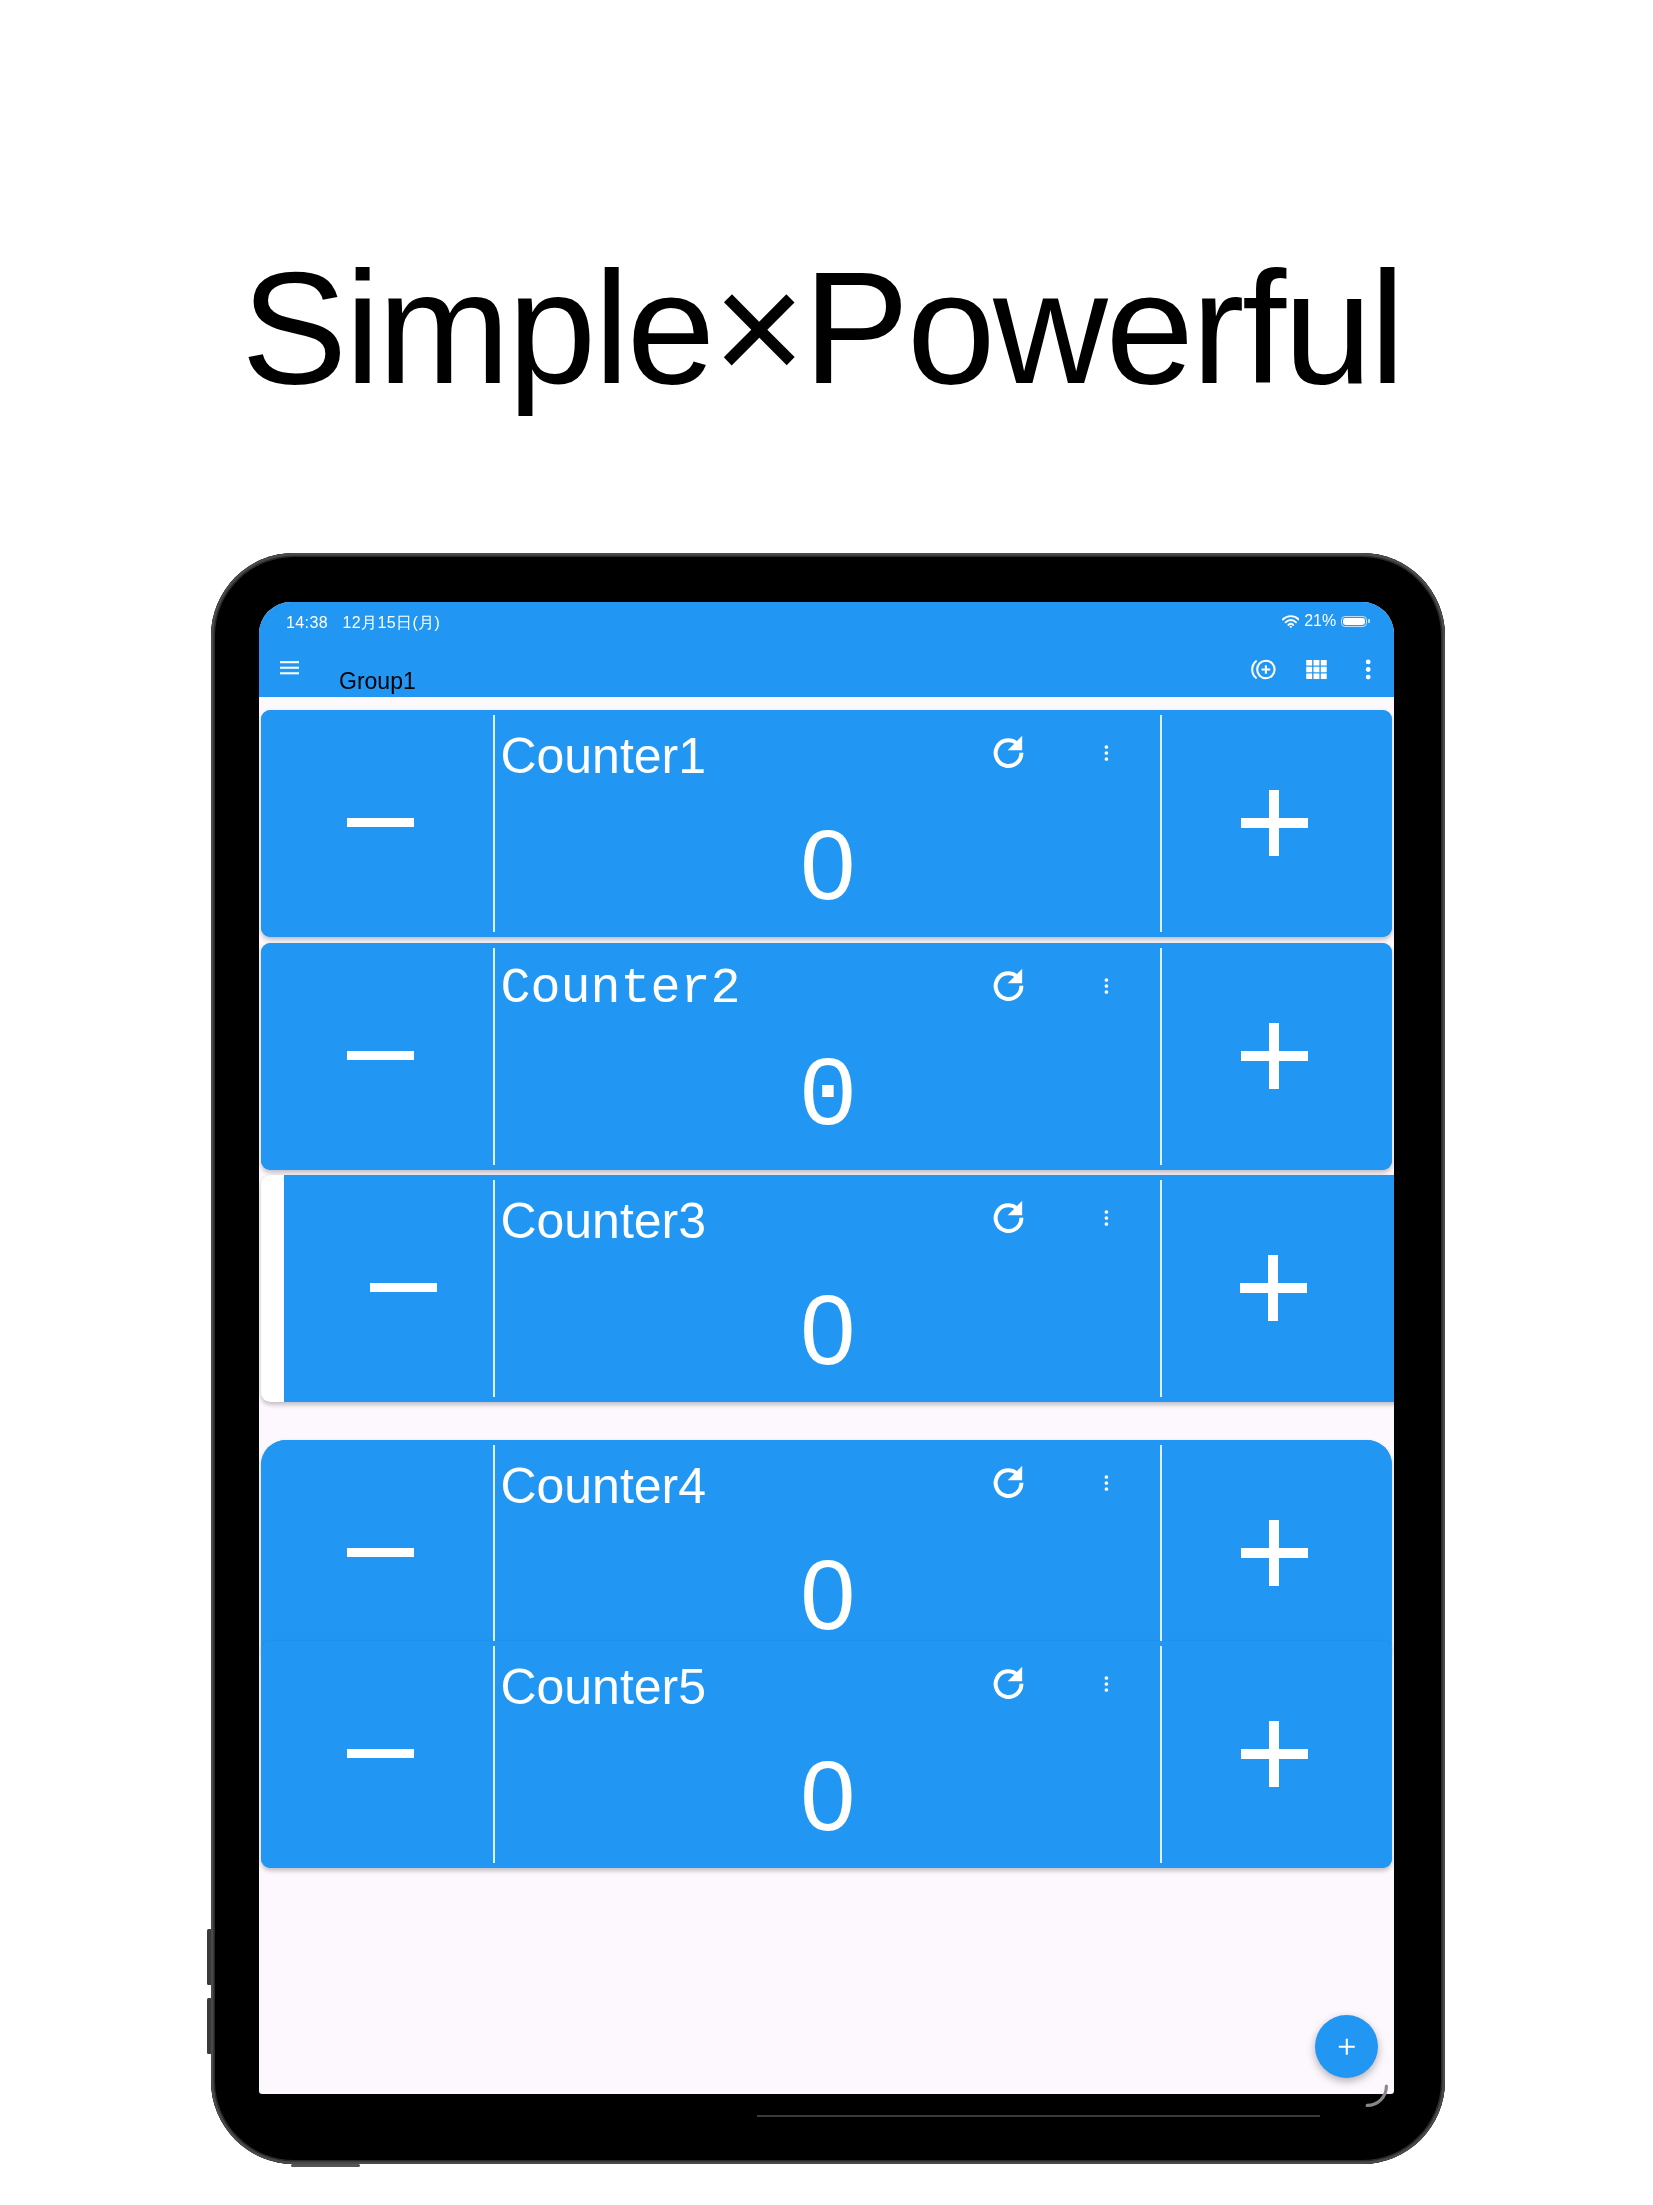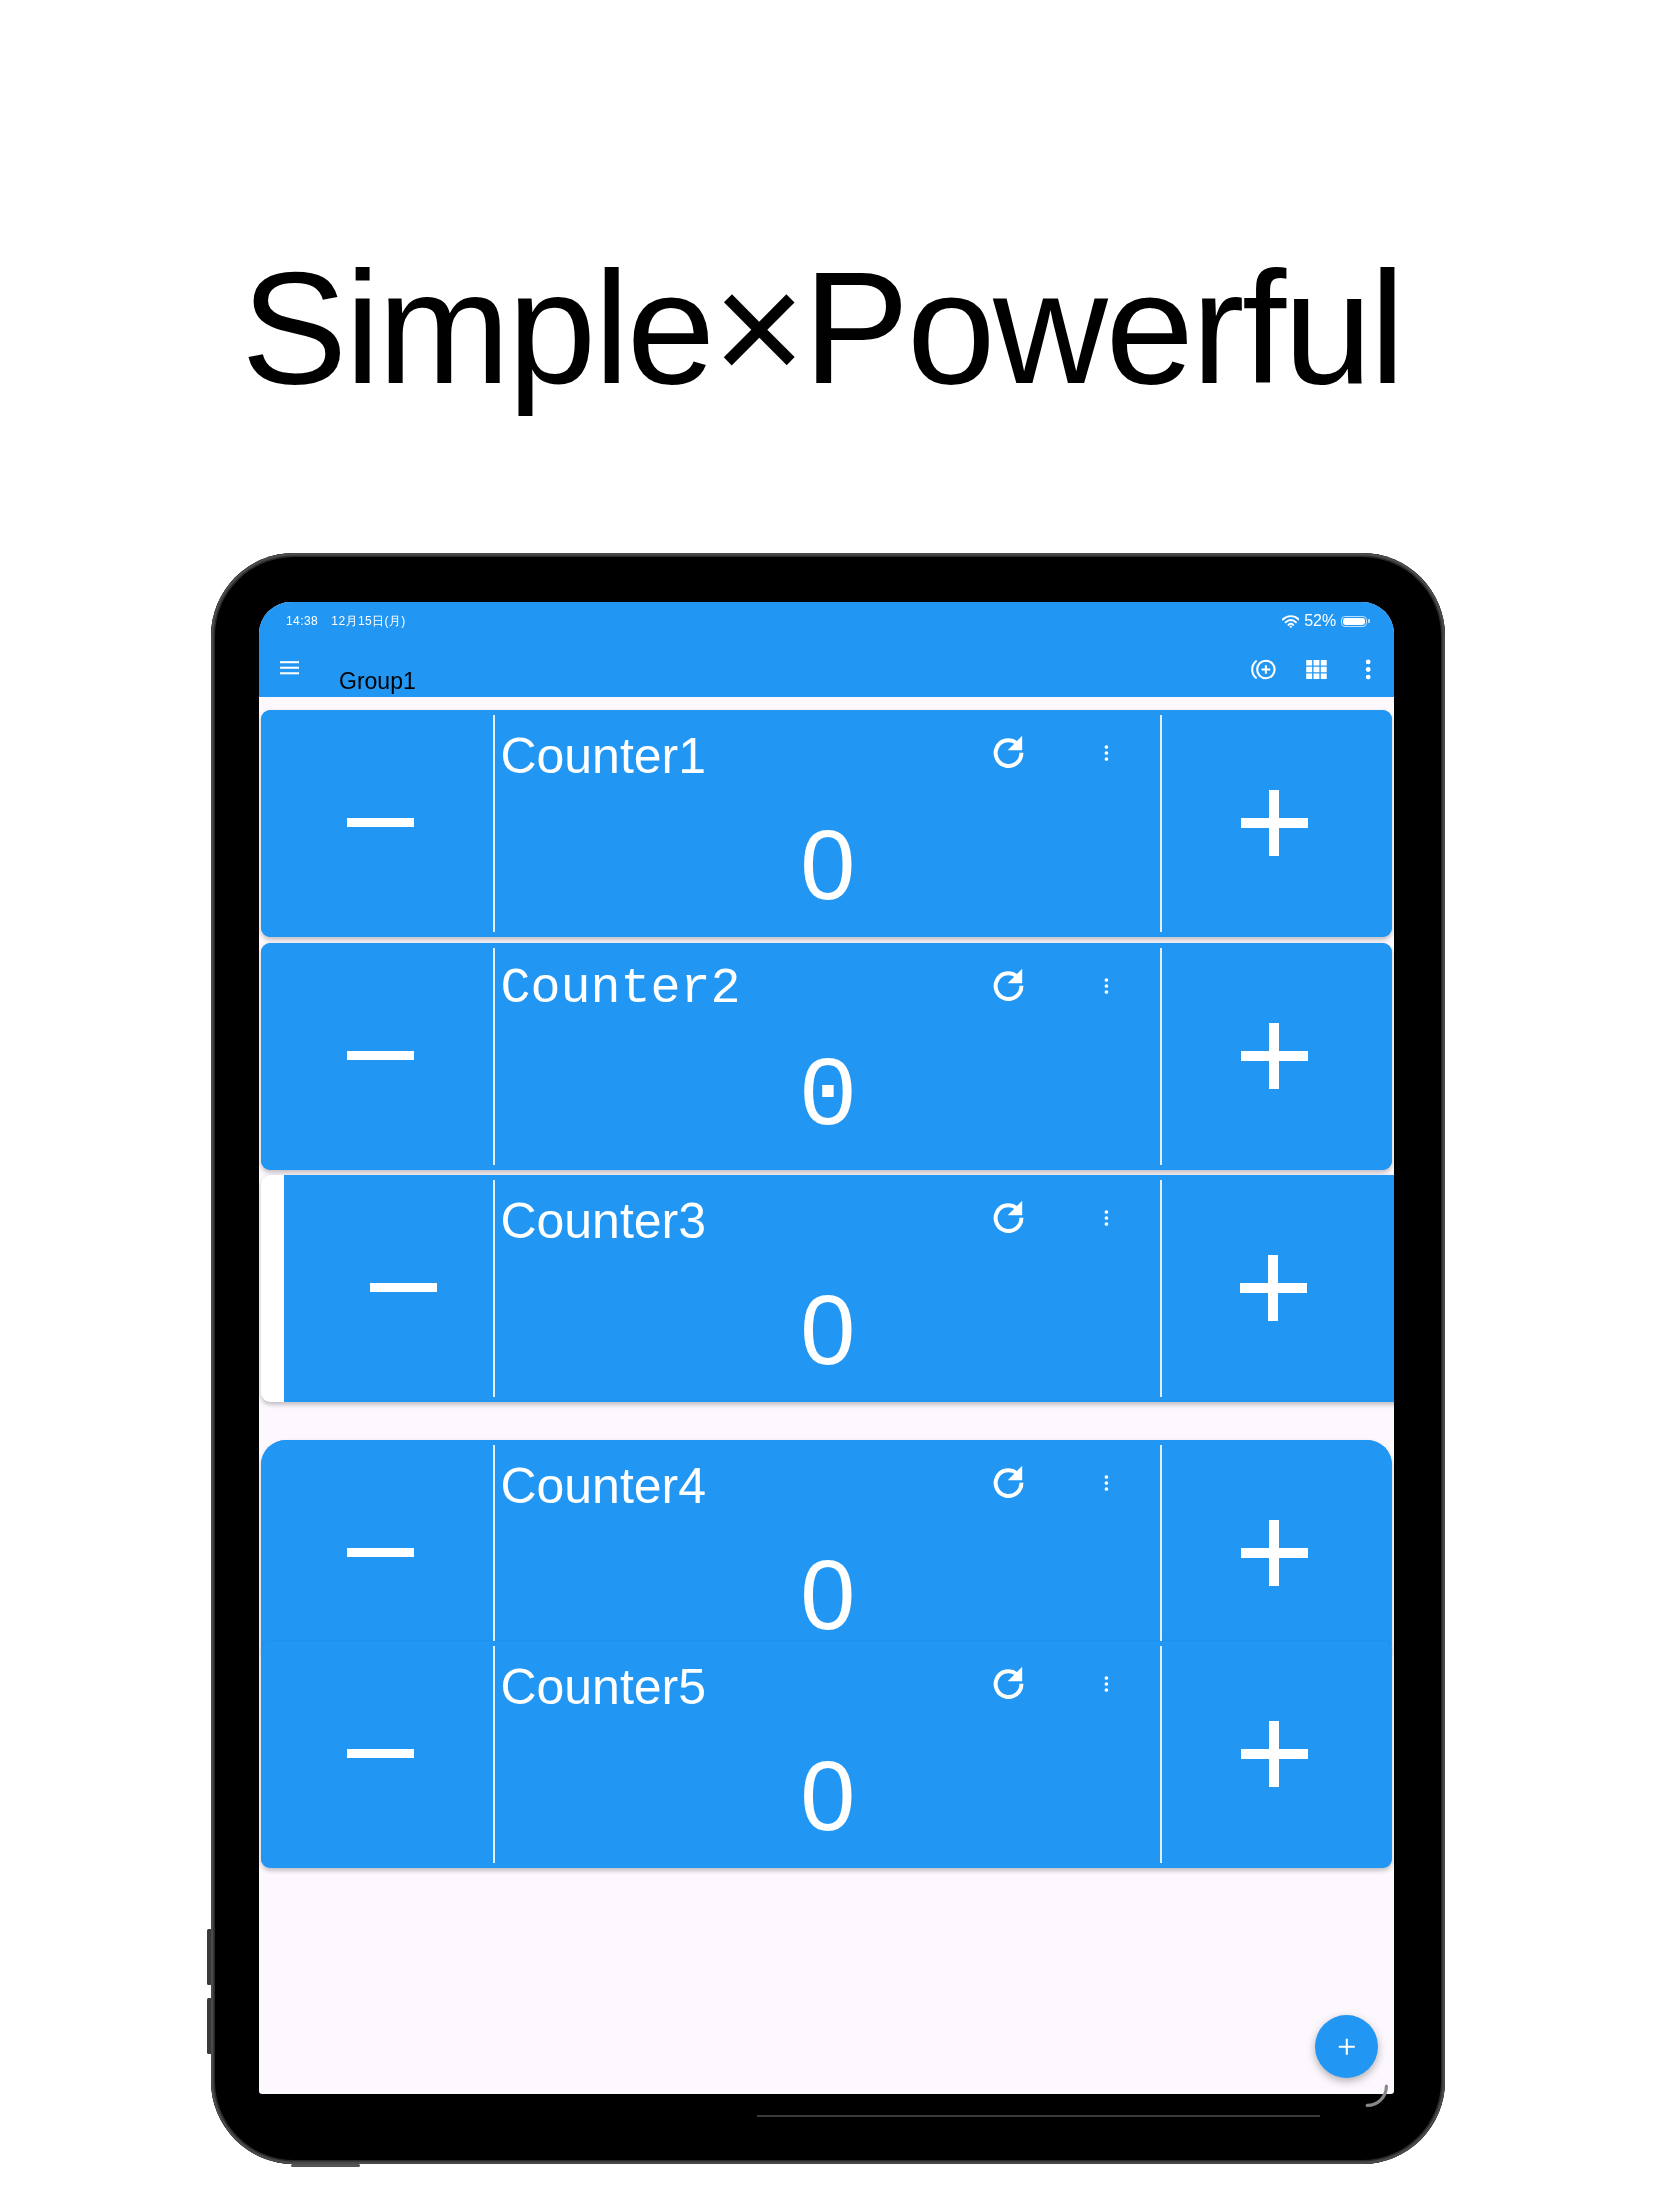--- a/index.html
+++ b/index.html
@@ -21,21 +21,21 @@
   .side-btn { position:absolute; left:207px; width:4.8px; background:#3a3a3c; border-radius:1.6px; }
   .bottom-btn { position:absolute; top:2164px; height:3.2px; background:#555; border-radius:1.6px; }
   .screen {
     position:absolute; left:259px; top:602px; width:1135px; height:1492px;
     background:#fdf7fe; border-radius:32px 32px 3.2px 3.2px; overflow:hidden;
   }
   .appbar {
     position:absolute; left:0; top:0; width:100%; height:95px; background:#2196f3;
   }
   .status-left {
-    position:absolute; left:27px; top:11.2px; color:#fff; font-size:12px; letter-spacing:0.4px;
+    position:absolute; left:27px; top:11.2px; color:#fff; font-size:16px; letter-spacing:0.4px;
   }
   .status-left span { margin-right:9.6px; }
   .status-right {
     position:absolute; right:27px; top:10.4px; color:#fff; font-size:16px; display:flex; align-items:center; gap:4.8px;
   }
   .battery {
     width:26px; height:11.2px; border:1.6px solid rgba(255,255,255,0.7); border-radius:4px; position:relative; box-sizing:border-box; padding:0.8px;
   }
   .battery::after { content:""; position:absolute; right:-4px; top:2.4px; width:1.6px; height:4px; background:rgba(255,255,255,0.7); border-radius:0.8px; }
   .battery-fill { width:100%; height:100%; background:#fff; border-radius:2.4px; }
@@ -86,21 +86,21 @@
       <span>14:38</span>
       <span>12月15日(月)</span>
     </div>
     <div class="status-right">
       <svg width="17.6" height="13" viewBox="0 0 22 16">
         <path d="M1 5.5 A14 14 0 0 1 21 5.5" stroke="#fff" stroke-width="2.4" fill="none" stroke-linecap="round"></path>
         <path d="M4.5 9 A9 9 0 0 1 17.5 9" stroke="#fff" stroke-width="2.4" fill="none" stroke-linecap="round"></path>
         <path d="M8 12.3 A4.4 4.4 0 0 1 14 12.3" stroke="#fff" stroke-width="2.4" fill="none" stroke-linecap="round"></path>
         <circle cx="11" cy="14.6" r="1.4" fill="#fff"></circle>
       </svg>
-      <span>52%</span>
+      <span>21%</span>
       <div class="battery">
           <div class="battery-fill"></div>
         </div>
     </div>
 
     <div class="menu-btn">
       <svg width="19" height="19" viewBox="0 0 24 24">
         <rect x="0" y="4" width="24" height="2.6" fill="#fff"></rect>
         <rect x="0" y="11" width="24" height="2.6" fill="#fff"></rect>
         <rect x="0" y="18" width="24" height="2.6" fill="#fff"></rect>

